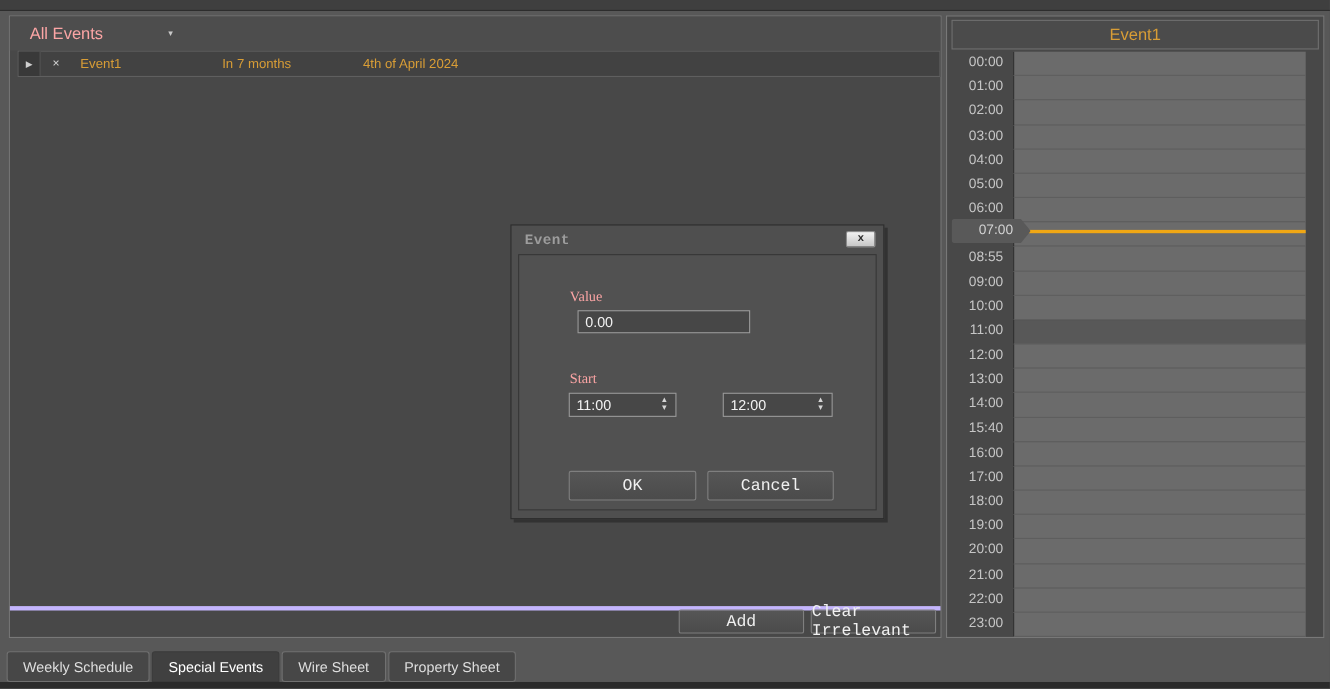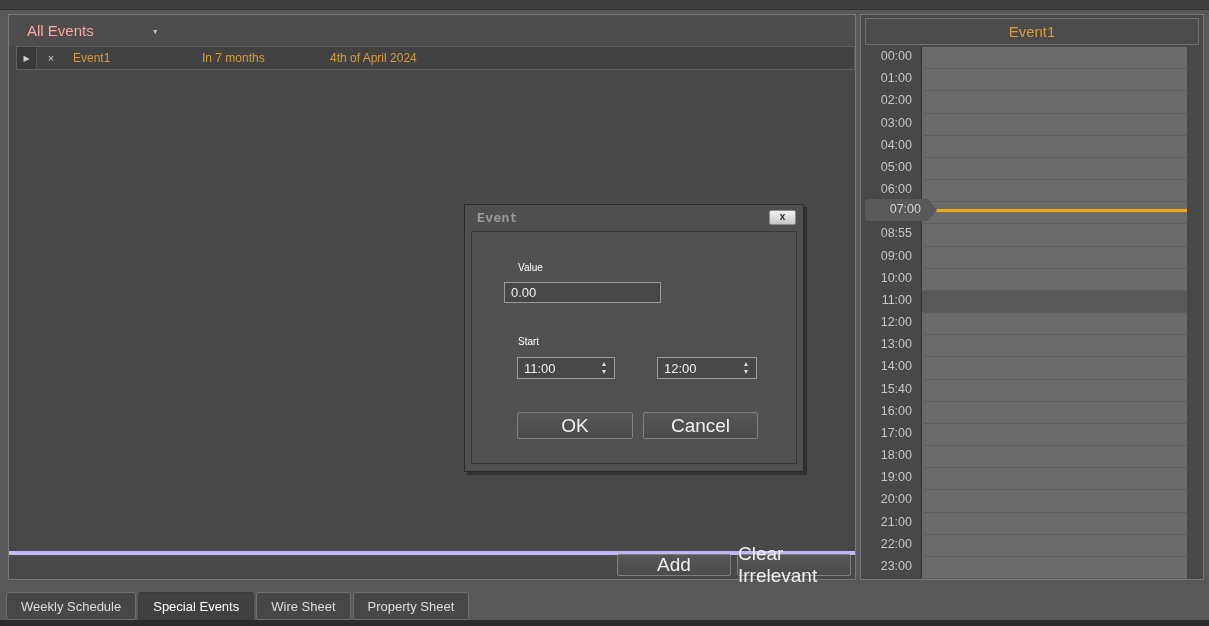--- a/index.html
+++ b/index.html
@@ -42,45 +42,45 @@
   .cell-name { width:129px; padding-left:8px; color:var(--accent); }
   .cell-relative { width:128px; padding-left:8px; color:var(--accent); }
   .cell-date { flex:1; padding-left:8px; color:var(--accent); }
 
   
   .lp-footer { position:absolute; left:0; right:0; bottom:0; height:28px;
     border-top:4px solid #c4b5fd; }
   .btn {
     background:linear-gradient(#565656,#4b4b4b);
     border:1px solid #7f7f7f; border-radius:2px;
-    color:#f0f0f0; font-size:19px; font-family:Liberation Sans, sans-serif;
-    display:flex; align-items:center; justify-content:center; cursor:default;
+    color:#f0f0f0; font-size:15px; font-family:Liberation Mono, monospace;
+    display:flex; align-items:center; justify-content:center; cursor:default;margin-top:16px;
   }
   .btn-add   { position:absolute; right:124px; bottom:3px; width:114px; height:22px; }
   .btn-clear { position:absolute; right:4px;  bottom:3px; width:114px; height:22px; }
 
   
   .dialog { position:absolute; left:464px; top:204px; width:340px; height:268px;
     background:#4f4f4f; border:1px solid #2c2c2c;
     box-shadow:3px 3px 0 rgba(25,25,25,0.45); z-index:20; }
   .dialog-titlebar { position:absolute; left:0; top:0; right:0; height:26px;
     display:flex; align-items:center; padding:0 12px;font-family:Liberation Mono, monospace; }
   .dialog-title { font-size:13px; font-weight:bold; color:#9d9d9d; letter-spacing:.4px; }
   .dialog-close { position:absolute; right:7px; top:5px; width:27px; height:15px;
     background:linear-gradient(#f2f2f2,#c6c6c6); border:1px solid #8a8a8a; border-radius:2px;
     color:#2e2e2e; font-size:10px; font-weight:bold; line-height:13px; text-align:center; cursor:default; }
   .dialog-content { position:absolute; left:6px; right:6px; top:26px; bottom:7px;
     border:1px solid #373737; background:#515151; }
-  .field-label { position:absolute; font-size:10px; color:#ffffff; }
+  .field-label { position:absolute; font-size:13px; color:#fca5a5;font-family:Liberation Serif, serif; }
   .lbl-value { left:46px; top:30px; }
   .lbl-start { left:46px; top:104px; }
   .lbl-end   { left:186px; top:104px;margin-top:24px; }
   .text-input { position:absolute; background:#474747; border:1px solid #9b9b9b;
     color:#f2f2f2; font-size:13px; font-family:inherit; padding:0 0 0 6px; outline:none; }
-  .inp-value { left:32px; top:50px; width:157px; height:21px; }
+  .inp-value { left:53px; top:50px; width:157px; height:21px; }
   .spin-input { display:flex; align-items:center; }
   .inp-start { left:45px; top:125px; width:98px; height:22px; }
   .inp-end   { left:185px; top:125px; width:100px; height:22px; }
   .spin-text { flex:1; }
   .spinner { position:absolute; right:3px; top:2px; bottom:2px; width:14px;
     display:flex; flex-direction:column; justify-content:space-between; }
   .spin-btn { font-size:7px; line-height:8px; color:#d6d6d6; text-align:center; cursor:default; }
   .btn-ok     { position:absolute; left:45px;  top:180px; width:116px; height:27px; }
   .btn-cancel { position:absolute; left:171px; top:180px; width:115px; height:27px; }
 

